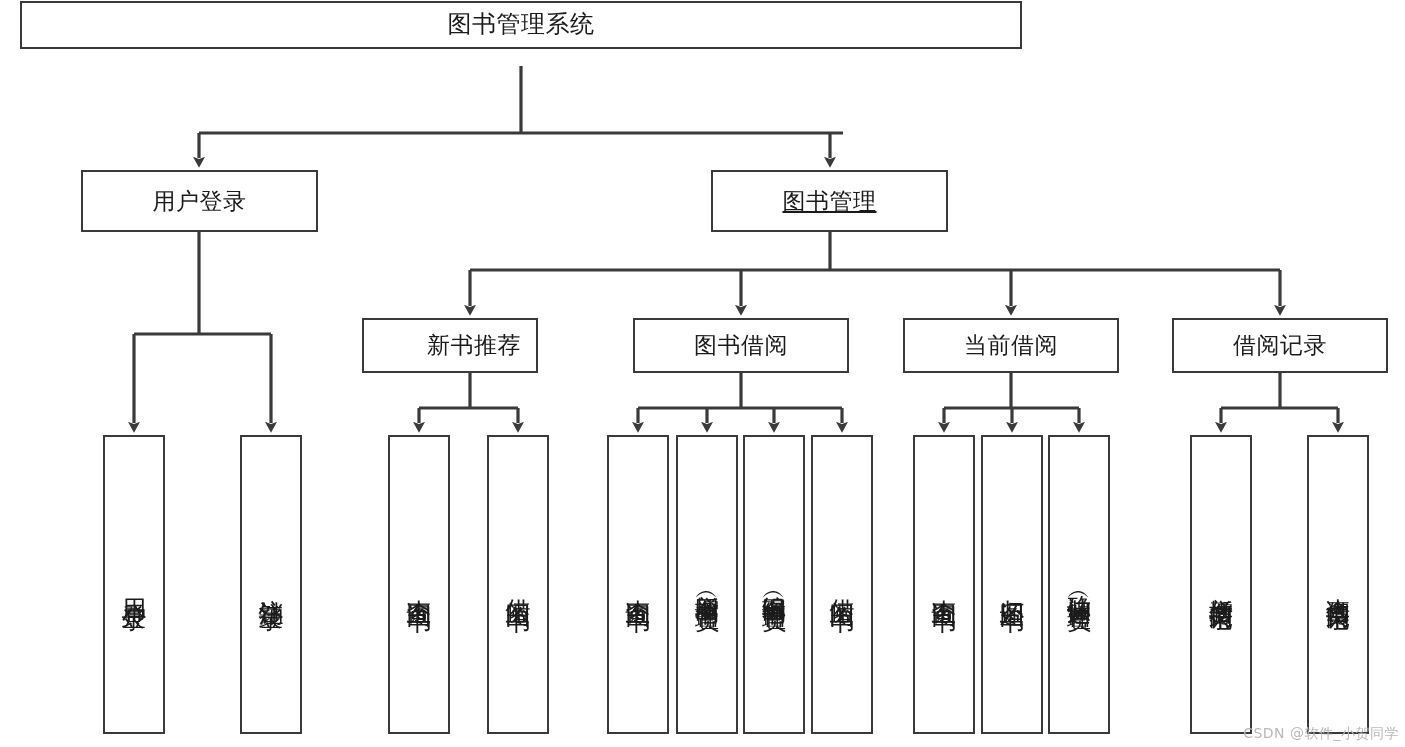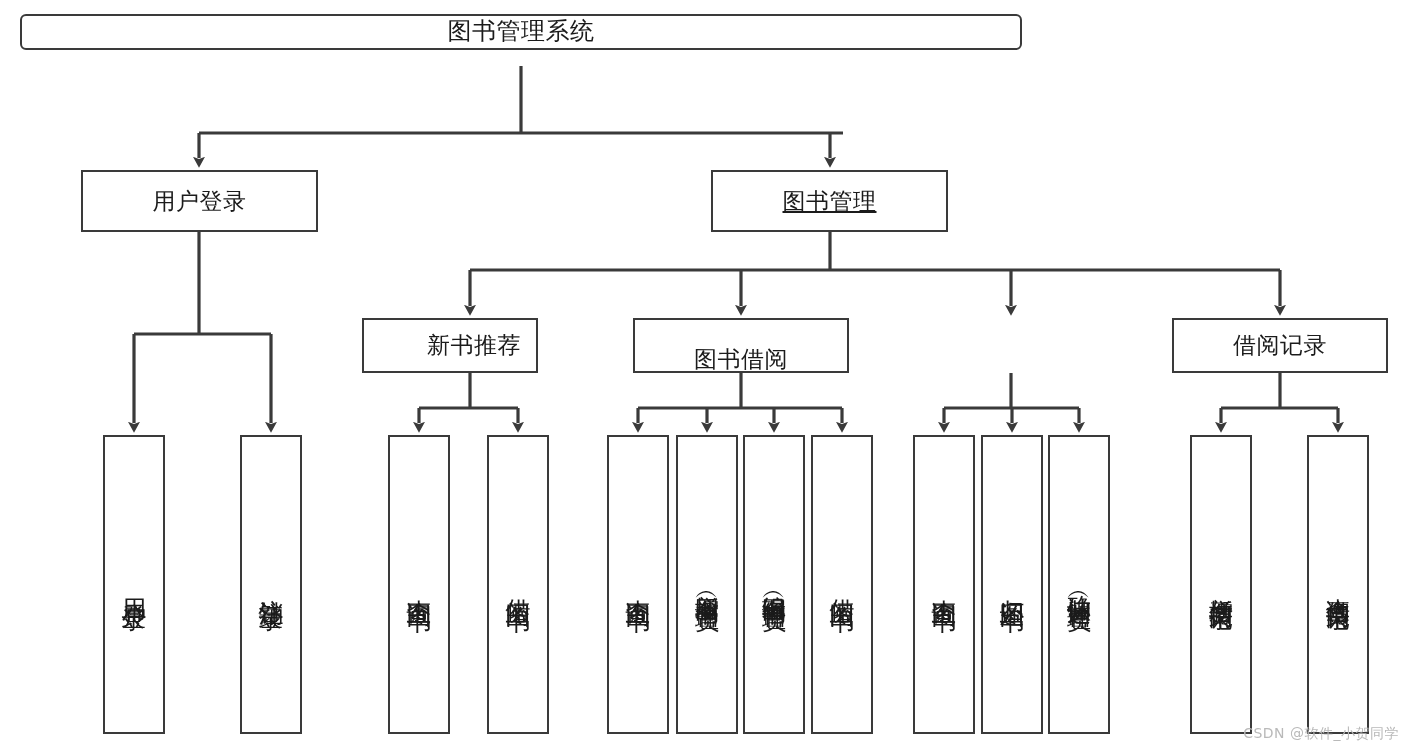--- a/index.html
+++ b/index.html
@@ -110,36 +110,39 @@
       <path d="M1012,408 L1012,423" marker-end="url(#arrow)"></path>
       <path d="M1079,408 L1079,423" marker-end="url(#arrow)"></path>
 
       <path d="M1280,373 L1280,408"></path>
       <path d="M1221,408 L1338,408"></path>
       <path d="M1221,408 L1221,423" marker-end="url(#arrow)"></path>
       <path d="M1338,408 L1338,423" marker-end="url(#arrow)"></path>
     </g>
   </svg>
 
-  <div class="node horiz root" style="left:20px;top:14px;width:1002px;height:36px;border-radius:6px;">
+  <div class="node horiz root" style="left:20px;top:1px;width:1002px;height:48px;">
     <span class="label">图书管理系统</span>
   </div>
 
   <div class="node horiz" style="left:81px;top:170px;width:237px;height:62px;">
     <span class="label">用户登录</span>
   </div>
   <div class="node horiz" style="left:711px;top:170px;width:237px;height:62px;text-decoration:underline;">
     <span class="label">图书管理</span>
   </div>
 
   <div class="node horiz" style="left:362px;top:318px;width:176px;height:55px;padding-left:48px;">
     <span class="label">新书推荐</span>
   </div>
-  <div class="node horiz" style="left:633px;top:318px;width:216px;height:55px;align-items:flex-end;">
+  <div class="node horiz" style="left:633px;top:318px;width:216px;height:55px;">
     <span class="label">图书借阅</span>
+  </div>
+  <div class="node horiz" style="left:903px;top:318px;width:216px;height:55px;">
+    <span class="label">当前借阅</span>
   </div>
   <div class="node horiz" style="left:1172px;top:318px;width:216px;height:55px;">
     <span class="label">借阅记录</span>
   </div>
 
   <div class="node vert" style="left:103px;top:435px;width:62px;height:299px;">
     <span class="label">用户登录</span>
   </div>
   <div class="node vert" style="left:240px;top:435px;width:62px;height:299px;">
     <span class="label">注销登录</span>

